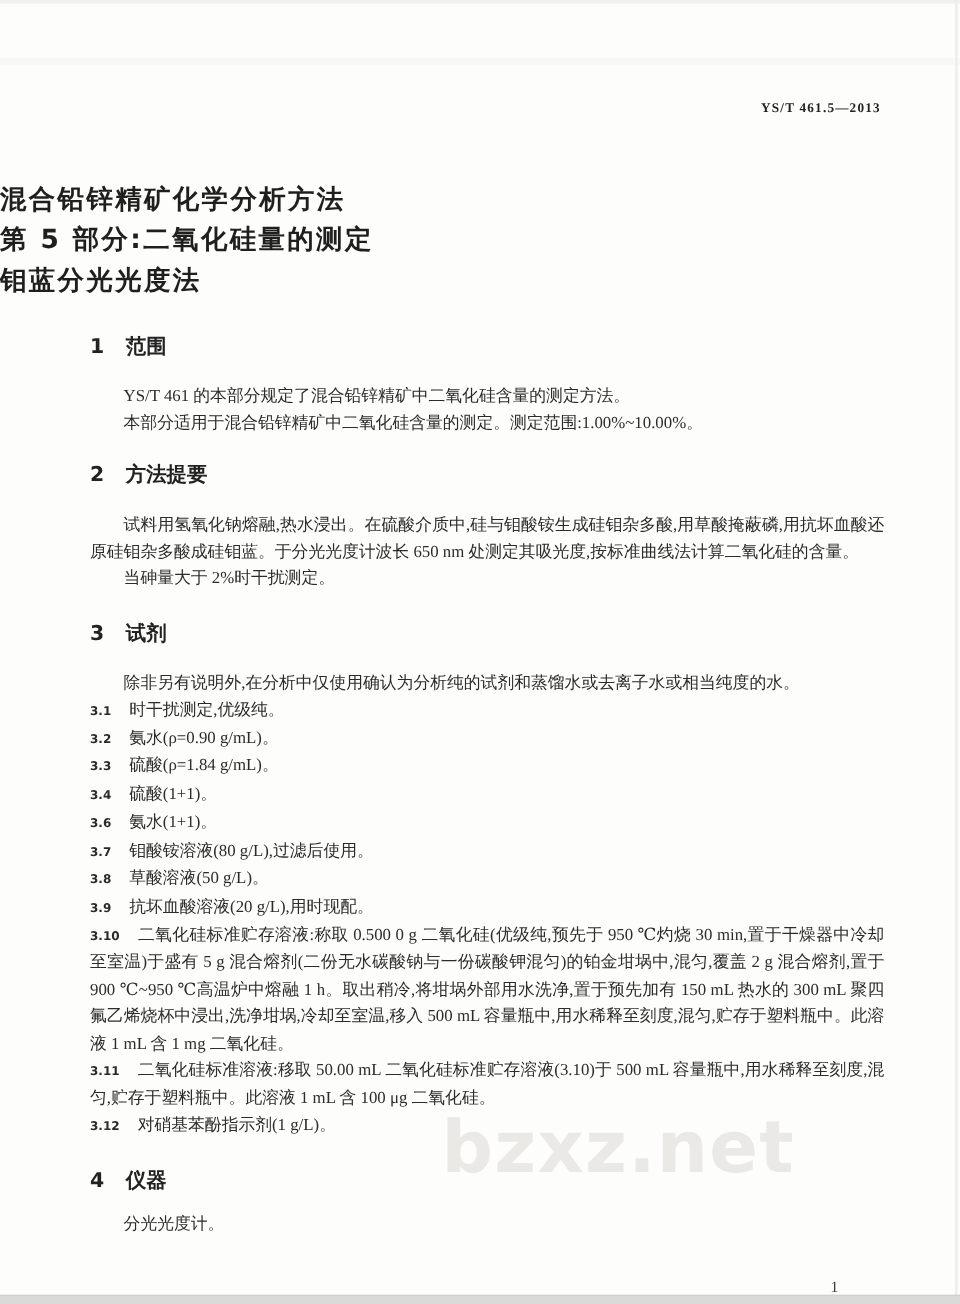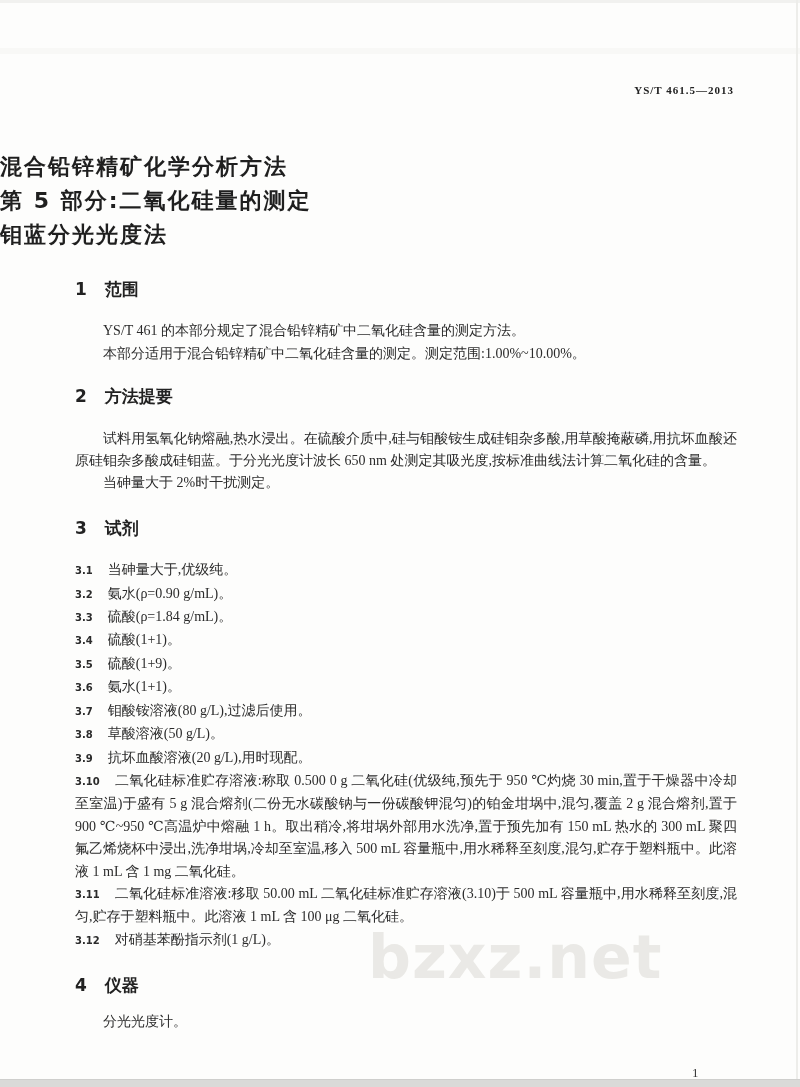--- a/index.html
+++ b/index.html
@@ -129,26 +129,26 @@
 
     <p class="sec-h"><b class="snum">1</b><b>范围</b></p>
     <p class="ind">YS/T 461 的本部分规定了混合铅锌精矿中二氧化硅含量的测定方法。</p>
     <p class="ind">本部分适用于混合铅锌精矿中二氧化硅含量的测定。测定范围:1.00%~10.00%。</p>
 
     <p class="sec-h mt20"><b class="snum">2</b><b>方法提要</b></p>
     <p class="ind">试料用氢氧化钠熔融,热水浸出。在硫酸介质中,硅与钼酸铵生成硅钼杂多酸,用草酸掩蔽磷,用抗坏血酸还原硅钼杂多酸成硅钼蓝。于分光光度计波长 650 nm 处测定其吸光度,按标准曲线法计算二氧化硅的含量。</p>
     <p class="ind">当砷量大于 2%时干扰测定。</p>
 
     <p class="sec-h mt22"><b class="snum">3</b><b>试剂</b></p>
+    <p class="ind">除非另有说明外,在分析中仅使用确认为分析纯的试剂和蒸馏水或去离子水或相当纯度的水。</p>
 
-    <p class="item"><b class="inum">3.1</b><span>当砷量大于,优级纯。</span></p>
+    <p class="item"><b class="inum">3.1</b><span>时干扰测定,优级纯。</span></p>
     <p class="item"><b class="inum">3.2</b><span>氨水(ρ=0.90 g/mL)。</span></p>
     <p class="item"><b class="inum">3.3</b><span>硫酸(ρ=1.84 g/mL)。</span></p>
     <p class="item"><b class="inum">3.4</b><span>硫酸(1+1)。</span></p>
-    <p class="item"><b class="inum">3.5</b><span>硫酸(1+9)。</span></p>
     <p class="item"><b class="inum">3.6</b><span>氨水(1+1)。</span></p>
     <p class="item"><b class="inum">3.7</b><span>钼酸铵溶液(80 g/L),过滤后使用。</span></p>
     <p class="item"><b class="inum">3.8</b><span>草酸溶液(50 g/L)。</span></p>
     <p class="item"><b class="inum">3.9</b><span>抗坏血酸溶液(20 g/L),用时现配。</span></p>
     <p class="item"><b class="inum">3.10</b><span>二氧化硅标准贮存溶液:称取 0.500 0 g 二氧化硅(优级纯,预先于 950 ℃灼烧 30 min,置于干燥器中冷却至室温)于盛有 5 g 混合熔剂(二份无水碳酸钠与一份碳酸钾混匀)的铂金坩埚中,混匀,覆盖 2 g 混合熔剂,置于 900 ℃~950 ℃高温炉中熔融 1 h。取出稍冷,将坩埚外部用水洗净,置于预先加有 150 mL 热水的 300 mL 聚四氟乙烯烧杯中浸出,洗净坩埚,冷却至室温,移入 500 mL 容量瓶中,用水稀释至刻度,混匀,贮存于塑料瓶中。此溶液 1 mL 含 1 mg 二氧化硅。</span></p>
     <p class="item"><b class="inum">3.11</b><span>二氧化硅标准溶液:移取 50.00 mL 二氧化硅标准贮存溶液(3.10)于 500 mL 容量瓶中,用水稀释至刻度,混匀,贮存于塑料瓶中。此溶液 1 mL 含 100 μg 二氧化硅。</span></p>
     <p class="item"><b class="inum">3.12</b><span>对硝基苯酚指示剂(1 g/L)。</span></p>
 
     <p class="sec-h mt22 mb14"><b class="snum">4</b><b>仪器</b></p>
     <p class="ind">分光光度计。</p>

